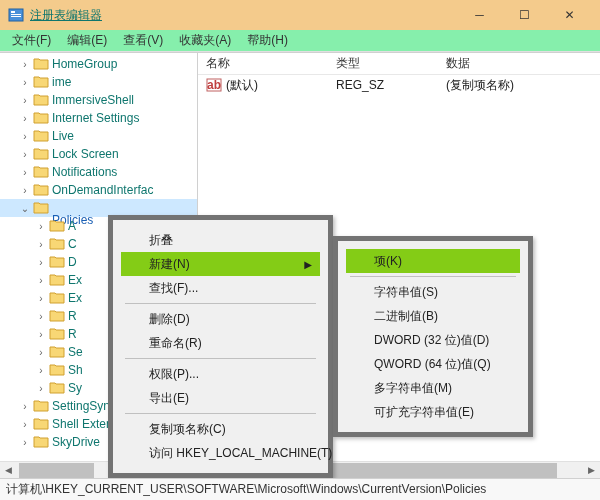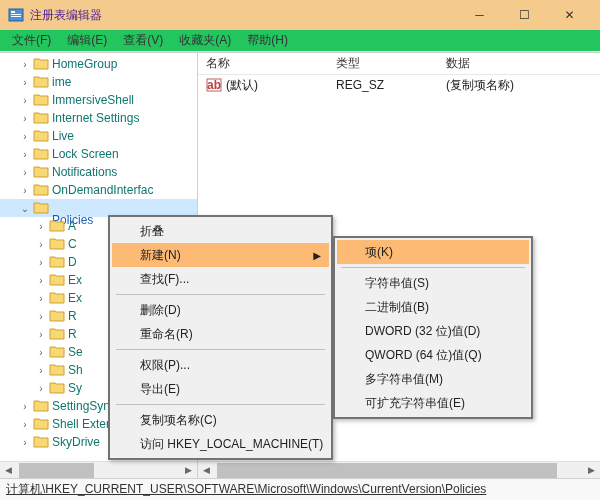--- a/index.html
+++ b/index.html
@@ -1,22 +1,22 @@
 <!DOCTYPE html>
 <html><head>
 <meta charset="utf-8">
 <style>
 * { margin: 0; padding: 0; box-sizing: border-box; font-family: "Microsoft YaHei", "Segoe UI", sans-serif; font-size: 12px; }
 body { background: #fff; width: 600px; height: 500px; overflow: hidden; display: flex; flex-direction: column; }
 .titlebar { background: #f4cb8c; height: 30px; display: flex; align-items: center; padding: 0 8px; }
 .titlebar-icon { width: 16px; height: 16px; margin-right: 6px; }
-.titlebar-title { flex: 1; color: #4c1d95; }
+.titlebar-title { flex: 1; color: #0f766e; text-decoration: underline; }
 .win-btns { display: flex; }
 .win-btn { width: 45px; height: 30px; display: flex; align-items: center; justify-content: center; color: #333; }
-.menubar { height: 22px; display: flex; align-items: center; padding: 0 4px; background: #22c55e; border-bottom: 1px solid #e0e0e0; }
+.menubar { height: 22px; display: flex; align-items: center; padding: 0 4px; background: #86efac; border-bottom: 1px solid #e0e0e0; }
 .menu-item { padding: 2px 8px; color: #333; }
 .content { flex: 1; display: flex; border-top: 1px solid #d0d0d0; position: relative; overflow: hidden; }
 .tree-pane { width: 198px; overflow: hidden; border-right: 1px solid #d0d0d0; background: #fff; position: relative; }
 .tree { padding: 2px 0; }
 .tree-row { display: flex; align-items: center; height: 18px; padding-left: 4px; white-space: nowrap; }
 .tree-row.selected { background: #cde8ff; }
 .tree-row.selected .label { color: #1a5fb4; margin-top: 24px; }
 .expander { width: 14px; display: inline-flex; justify-content: center; color: #666; font-size: 10px; }
 .folder-icon { width: 16px; height: 14px; margin: 0 3px 0 1px; }
 .label { color: #0f766e; }
@@ -24,26 +24,26 @@
 .indent2 { padding-left: 34px; }
 .list-pane { flex: 1; background: #fff; position: relative; overflow: hidden; }
 .list-header { display: flex; height: 22px; align-items: center; border-bottom: 1px solid #e8e8e8; }
 .list-col { padding: 0 8px; color: #333; }
 .col-name { width: 130px; }
 .col-type { width: 110px; }
 .col-data { flex: 1; }
 .list-row { display: flex; height: 20px; align-items: center; }
 .list-cell { padding: 0 8px; color: #222; display: flex; align-items: center; }
 .value-icon { width: 16px; height: 16px; margin-right: 4px; }
-.ctx-menu { position: absolute; background: #f0f0f0; border: 2px solid #737373; box-shadow: 2px 2px 4px rgba(0,0,0,0.25); padding: 2px; z-index: 10; }
+.ctx-menu { position: absolute; background: #f0f0f0; border: 5px solid #737373; box-shadow: 2px 2px 4px rgba(0,0,0,0.25); padding: 8px; z-index: 10; }
 .ctx-item { height: 24px; display: flex; align-items: center; padding: 0 24px 0 28px; color: #222; position: relative; white-space: nowrap; }
-.ctx-item.highlight { background: #fdba74; }
+.ctx-item.highlight { background: #84cc16; }
 .ctx-sep { height: 1px; background: #c0c0c0; margin: 3px 4px; }
 .submenu-arrow { position: absolute; right: 8px; font-size: 10px; }
-.statusbar { height: 22px; border-top: 1px solid #d0d0d0; display: flex; align-items: center; padding: 0 6px; color: #333; background: #f8f8f8; text-decoration: underline; }
+.statusbar { height: 22px; border-top: 1px solid #d0d0d0; display: flex; align-items: center; padding: 0 6px; color: #333; background: #f8f8f8; }
 .scrollbar-h { position: absolute; bottom: 0; left: 0; right: 0; height: 17px; background: #f0f0f0; border-top: 1px solid #e0e0e0; display: flex; align-items: center; }
 .sb-btn { width: 17px; height: 17px; display: flex; align-items: center; justify-content: center; color: #666; font-size: 9px; }
 .sb-track { flex: 1; height: 17px; position: relative; }
 .sb-thumb { position: absolute; height: 15px; top: 1px; background: #c0c0c0; border-radius: 0; }
 </style>
 </head>
 <body>
 
 <div class="titlebar">
   <svg class="titlebar-icon" viewBox="0 0 16 16">

